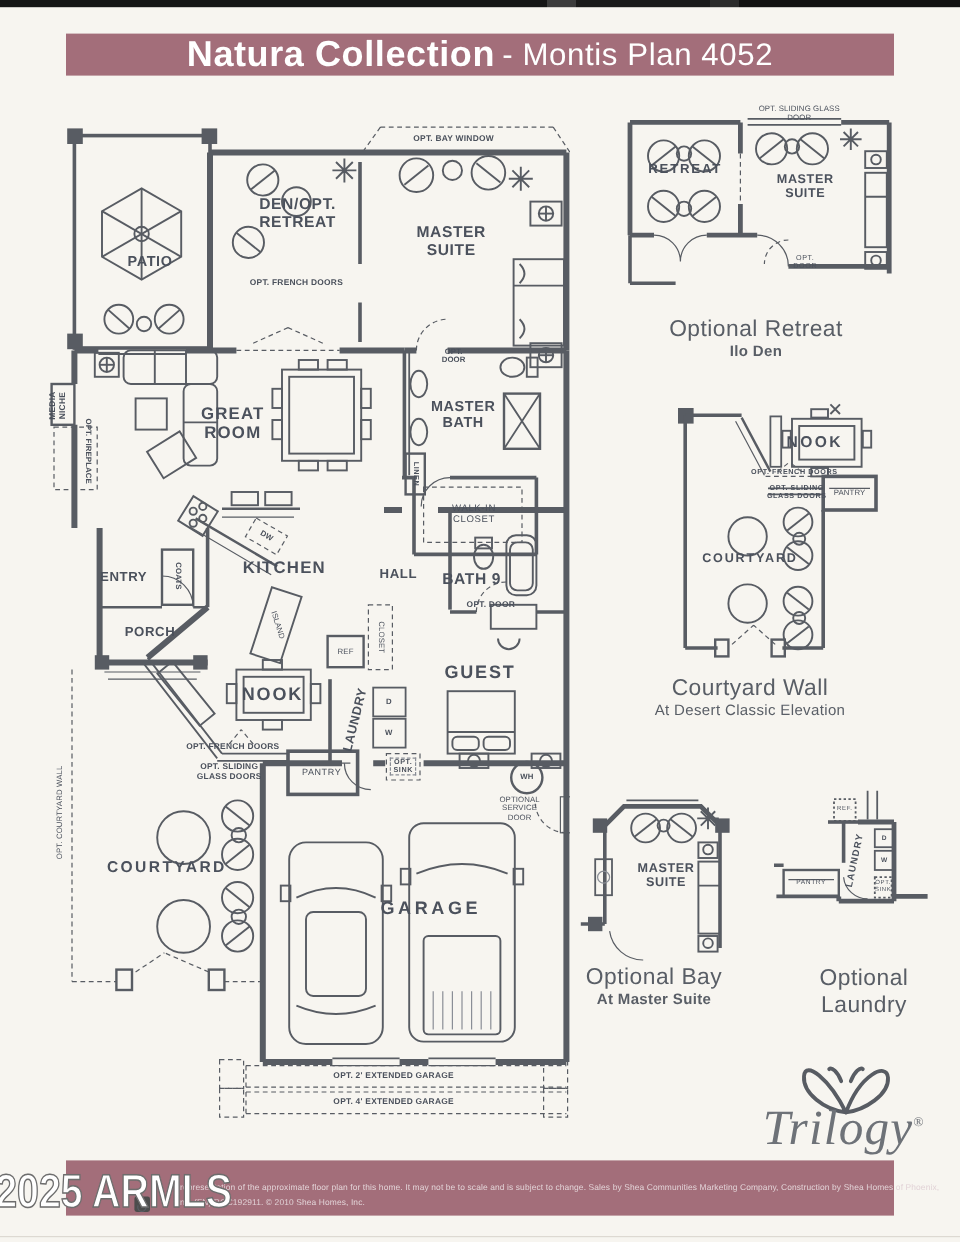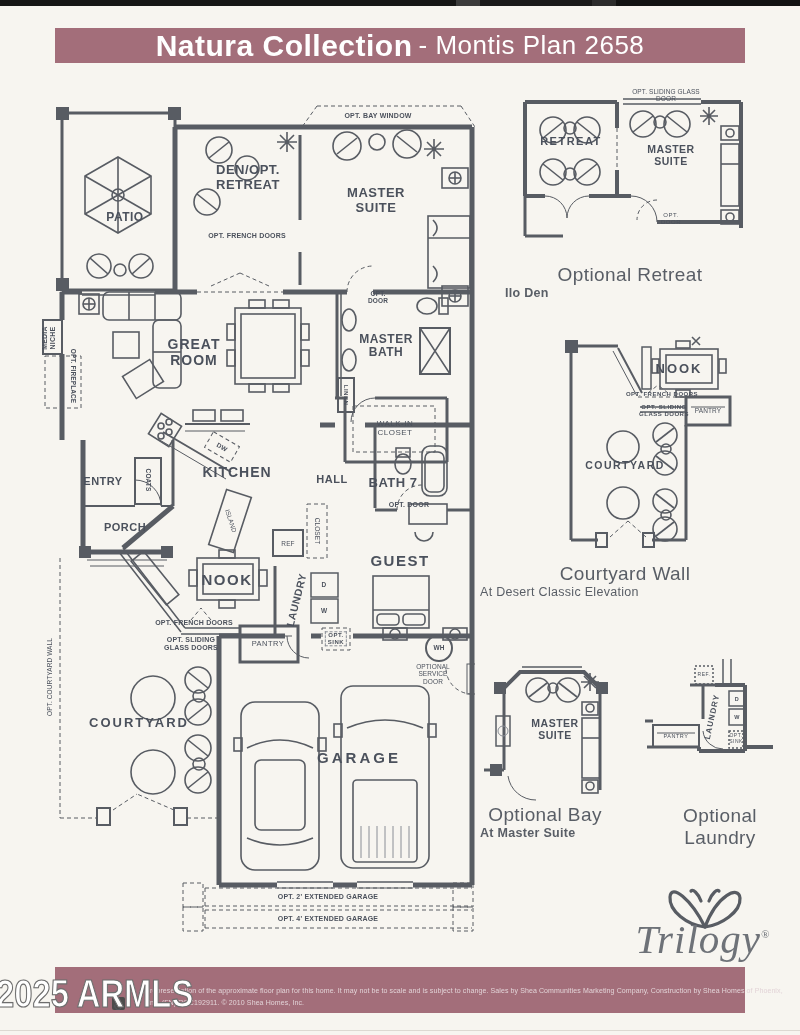--- a/index.html
+++ b/index.html
@@ -26,21 +26,21 @@
   svg{position:absolute;left:0;top:0;}
   svg *{fill:none;stroke:#585c63;}
   .w5{stroke-width:5;} .w4{stroke-width:4;} .w3{stroke-width:3;} .w2{stroke-width:2;}
   .w15{stroke-width:1.5;} .thin{stroke-width:1;}
   .dash{stroke-dasharray:4 3;} .dash2{stroke-dasharray:2 2;}
   .post{fill:#585c63;stroke:none;}
   .fur{stroke:#8a8e96;stroke-width:1.6;} .furt{stroke:#8a8e96;stroke-width:1;}
   .wrap{position:absolute;}
   .cap{position:absolute;width:100%;text-align:center;color:#595e66;font-size:19px;
        letter-spacing:.4px;font-weight:400;}
-  .subcap{position:absolute;width:100%;color:#595e66;font-size:12.5px;
+  .subcap{position:absolute;width:100%;text-align:center;color:#595e66;font-size:12.5px;
        letter-spacing:.3px;font-weight:400;}
   
   .footbar{position:absolute;left:55px;top:967px;width:690px;height:46px;}
   .fine{position:absolute;color:#e2d3d7;font-size:7px;letter-spacing:.1px;white-space:nowrap;}
   .wm{position:absolute;left:-4px;top:972px;font-size:39px;font-weight:700;color:#fff;
       -webkit-text-stroke:1.2px #6d6d6d;text-shadow:0 0 1px #777;
       transform:scaleX(.84);transform-origin:left top;letter-spacing:0;}
   .wheel{position:absolute;left:112px;top:997px;width:13px;height:13px;background:#4c4c4c;
          border-radius:2px;}
   
@@ -51,21 +51,21 @@
          font-weight:400;}
   .botline{position:absolute;left:0;top:1030px;width:800px;height:1px;background:#ddd9d2;}
 </style>
 </head>
 <body>
 
 <div class="topstrip"></div>
 
 <div class="header band">
   <span class="bold">Natura Collection</span>
-  <span class="tail">- Montis Plan 2658</span>
+  <span class="tail">- Montis Plan 4052</span>
 </div>
 
 <div class="wrap" style="left:35px;top:80px;width:440px;height:880px;">
   <svg width="440" height="880" viewBox="0 0 440 880">
 
     <rect class="w3" x="27" y="33" width="113" height="177"></rect>
     <rect class="post" x="21" y="27" width="13" height="13"></rect>
     <rect class="post" x="133" y="27" width="13" height="13"></rect>
     <rect class="post" x="21" y="198" width="13" height="13"></rect>
     <g class="fur">
@@ -303,21 +303,21 @@
 BATH</div>
   <div class="lbl s6 vdn" style="left:311px;top:315px;">LINEN</div>
   <div class="lbl s8" style="left:360px;top:349px;font-weight:400;">WALK-IN
 CLOSET</div>
   <div class="lbl r11" style="left:68px;top:401px;">ENTRY</div>
   <div class="lbl s65 vdn" style="left:113px;top:400px;">COATS</div>
   <div class="lbl r14" style="left:202px;top:393px;">KITCHEN</div>
   <div class="lbl s65" style="left:187px;top:367px;transform:translate(-50%,-50%) rotate(30deg);">DW</div>
   <div class="lbl s65" style="left:196px;top:441px;transform:translate(-50%,-50%) rotate(72deg);font-weight:400;">ISLAND</div>
   <div class="lbl r11" style="left:297px;top:399px;">HALL</div>
-  <div class="lbl r13" style="left:358px;top:403px;">BATH 7</div>
+  <div class="lbl r13" style="left:358px;top:403px;">BATH 9</div>
   <div class="lbl s7" style="left:374px;top:425px;">OPT. DOOR</div>
   <div class="lbl r11" style="left:68px;top:447px;padding-left:44px;">PORCH</div>
   <div class="lbl r15" style="left:192px;top:500px;">NOOK</div>
   <div class="lbl s7" style="left:159px;top:543px;">OPT. FRENCH DOORS</div>
   <div class="lbl s7" style="left:156px;top:564px;">OPT. SLIDING
 GLASS DOORS</div>
   <div class="lbl s75" style="left:233px;top:564px;font-weight:400;">PANTRY</div>
   <div class="lbl s65" style="left:253px;top:464px;font-weight:400;">REF</div>
   <div class="lbl s65 vdn" style="left:282px;top:451px;font-weight:400;">CLOSET</div>
   <div class="lbl r10" style="left:262px;top:520px;transform:translate(-50%,-50%) rotate(-76deg);">LAUNDRY</div>

